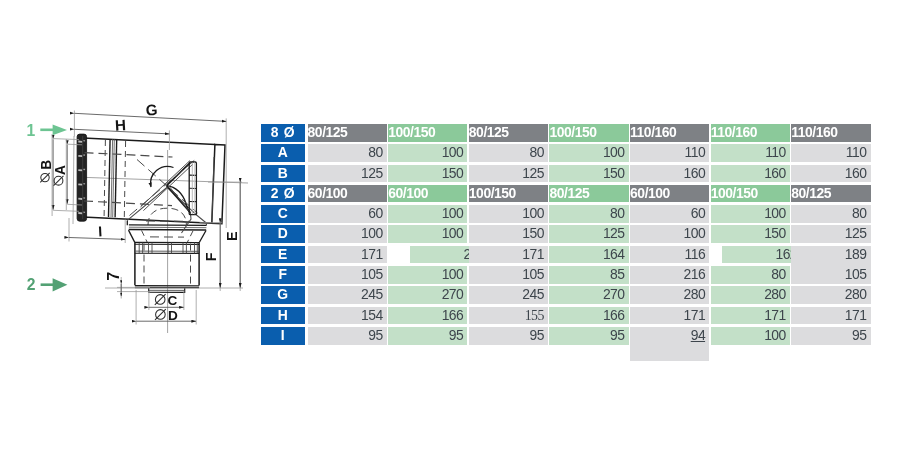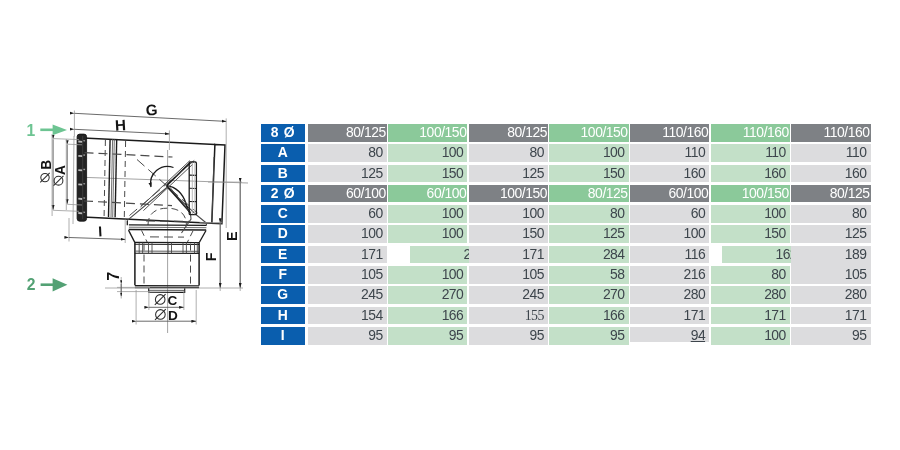--- a/index.html
+++ b/index.html
@@ -6,21 +6,21 @@
   body{width:900px;height:450px;background:#ffffff;font-family:"Liberation Sans",sans-serif;overflow:hidden;position:relative;}
   #page{position:relative;width:900px;height:450px;}
   
   #drawing{position:absolute;left:0;top:0;}
   #spec-table{position:absolute;left:0;top:0;width:900px;height:450px;}
   #spec-table .cell{position:absolute;box-sizing:border-box;font-size:13.9px;overflow:hidden;white-space:nowrap;}
   .lbl{background:#0a5eae;color:#ffffff;font-weight:700;text-align:center;letter-spacing:.7px;}
   .val{text-align:right;padding-right:4.2px;color:#3d454c;letter-spacing:-0.55px;}
   .vgray{background:#dcdcde;}
   .vgreen{background:#c3e0c8;}
-  .hdr{font-weight:400;color:#ffffff;text-align:right;padding-right:1px;letter-spacing:-0.45px;}
+  .hdr{font-weight:700;color:#ffffff;text-align:left;padding-right:1px;letter-spacing:-0.45px;}
   .hgray{background:#7e8185;}
   .hgreen{background:#8bc99a;}
 </style>
 </head>
 <body>
 
 <div id="page">
   <svg id="drawing" width="900" height="450" viewBox="0 0 900 450">
     <defs>
       <marker id="ar" markerWidth="5" markerHeight="3.4" refX="4.6" refY="1.7" orient="auto" markerUnits="userSpaceOnUse">
@@ -225,29 +225,29 @@
       <div class="cell val vgreen" style="left: 388.22px; top: 225.4px; width: 79.2px; height: 17.7px; line-height: 17.7px;">100</div>
       <div class="cell val vgray" style="left: 468.84px; top: 225.4px; width: 79.2px; height: 17.7px; line-height: 17.7px;">150</div>
       <div class="cell val vgreen" style="left: 549.46px; top: 225.4px; width: 79.2px; height: 17.7px; line-height: 17.7px;">125</div>
       <div class="cell val vgray" style="left: 630.08px; top: 225.4px; width: 79.2px; height: 17.7px; line-height: 17.7px;">100</div>
       <div class="cell val vgreen" style="left: 710.7px; top: 225.4px; width: 79.2px; height: 17.7px; line-height: 17.7px;">150</div>
       <div class="cell val vgray" style="left: 791.32px; top: 225.4px; width: 79.2px; height: 17.7px; line-height: 17.7px;">125</div>
       <div class="cell lbl" style="left: 261px; top: 245.7px; width: 44px; height: 17.7px; line-height: 17.7px;">E</div>
       <div class="cell val vgray" style="left: 307.6px; top: 245.7px; width: 79.2px; height: 17.7px; line-height: 17.7px;">171</div>
       <div class="cell val vgreen" style="left: 410px; top: 245.7px; width: 79.2px; height: 17.7px; line-height: 17.7px;">209</div>
       <div class="cell val vgray" style="left: 468.84px; top: 245.7px; width: 79.2px; height: 17.7px; line-height: 17.7px;">171</div>
-      <div class="cell val vgreen" style="left: 549.46px; top: 245.7px; width: 79.2px; height: 17.7px; line-height: 17.7px;">284</div>
+      <div class="cell val vgreen" style="left: 549.46px; top: 245.7px; width: 79.2px; height: 17.7px; line-height: 17.7px;">164</div>
       <div class="cell val vgray" style="left: 630.08px; top: 245.7px; width: 79.2px; height: 17.7px; line-height: 17.7px;">116</div>
       <div class="cell val vgreen" style="left: 722px; top: 245.7px; width: 79.2px; height: 17.7px; line-height: 17.7px;">162</div>
       <div class="cell val vgray" style="left: 791.32px; top: 245.7px; width: 79.2px; height: 35px; line-height: 17.7px;">189</div>
       <div class="cell lbl" style="left: 261px; top: 266px; width: 44px; height: 17.7px; line-height: 17.7px;">F</div>
       <div class="cell val vgray" style="left: 307.6px; top: 266px; width: 79.2px; height: 17.7px; line-height: 17.7px;">105</div>
       <div class="cell val vgreen" style="left: 388.22px; top: 266px; width: 79.2px; height: 17.7px; line-height: 17.7px;">100</div>
       <div class="cell val vgray" style="left: 468.84px; top: 266px; width: 79.2px; height: 17.7px; line-height: 17.7px;">105</div>
-      <div class="cell val vgreen" style="left: 549.46px; top: 266px; width: 79.2px; height: 17.7px; line-height: 17.7px;">58</div>
+      <div class="cell val vgreen" style="left: 549.46px; top: 266px; width: 79.2px; height: 17.7px; line-height: 17.7px;">85</div>
       <div class="cell val vgray" style="left: 630.08px; top: 266px; width: 79.2px; height: 17.7px; line-height: 17.7px;">216</div>
       <div class="cell val vgreen" style="left: 710.7px; top: 266px; width: 79.2px; height: 17.7px; line-height: 17.7px;">80</div>
       <div class="cell val vgray" style="left: 791.32px; top: 266px; width: 79.2px; height: 17.7px; line-height: 17.7px;">105</div>
       <div class="cell lbl" style="left: 261px; top: 286.3px; width: 44px; height: 17.7px; line-height: 17.7px;">G</div>
       <div class="cell val vgray" style="left: 307.6px; top: 286.3px; width: 79.2px; height: 17.7px; line-height: 17.7px;">245</div>
       <div class="cell val vgreen" style="left: 388.22px; top: 286.3px; width: 79.2px; height: 17.7px; line-height: 17.7px;">270</div>
       <div class="cell val vgray" style="left: 468.84px; top: 286.3px; width: 79.2px; height: 17.7px; line-height: 17.7px;">245</div>
       <div class="cell val vgreen" style="left: 549.46px; top: 286.3px; width: 79.2px; height: 17.7px; line-height: 17.7px;">270</div>
       <div class="cell val vgray" style="left: 630.08px; top: 286.3px; width: 79.2px; height: 17.7px; line-height: 17.7px;">280</div>
       <div class="cell val vgreen" style="left: 710.7px; top: 286.3px; width: 79.2px; height: 17.7px; line-height: 17.7px;">280</div>
@@ -258,17 +258,17 @@
       <div class="cell val vgray" style="left: 468.84px; top: 306.6px; width: 79.2px; height: 17.7px; line-height: 17.7px; font-family: Liberation Serif, serif;">155</div>
       <div class="cell val vgreen" style="left: 549.46px; top: 306.6px; width: 79.2px; height: 17.7px; line-height: 17.7px;">166</div>
       <div class="cell val vgray" style="left: 630.08px; top: 306.6px; width: 79.2px; height: 17.7px; line-height: 17.7px;">171</div>
       <div class="cell val vgreen" style="left: 710.7px; top: 306.6px; width: 79.2px; height: 17.7px; line-height: 17.7px;">171</div>
       <div class="cell val vgray" style="left: 791.32px; top: 306.6px; width: 79.2px; height: 17.7px; line-height: 17.7px;">171</div>
       <div class="cell lbl" style="left: 261px; top: 326.9px; width: 44px; height: 17.7px; line-height: 17.7px;">I</div>
       <div class="cell val vgray" style="left: 307.6px; top: 326.9px; width: 79.2px; height: 17.7px; line-height: 17.7px;">95</div>
       <div class="cell val vgreen" style="left: 388.22px; top: 326.9px; width: 79.2px; height: 17.7px; line-height: 17.7px;">95</div>
       <div class="cell val vgray" style="left: 468.84px; top: 326.9px; width: 79.2px; height: 17.7px; line-height: 17.7px;">95</div>
       <div class="cell val vgreen" style="left: 549.46px; top: 326.9px; width: 79.2px; height: 17.7px; line-height: 17.7px;">95</div>
-      <div class="cell val vgray" style="left: 630.08px; top: 326.9px; width: 79.2px; height: 15px; line-height: 17.7px; text-decoration: underline;">94</div>
+      <div class="cell val vgray" style="left: 630.08px; top: 326.9px; width: 79.2px; height: 34px; line-height: 17.7px; text-decoration: underline;">94</div>
       <div class="cell val vgreen" style="left: 710.7px; top: 326.9px; width: 79.2px; height: 17.7px; line-height: 17.7px;">100</div>
       <div class="cell val vgray" style="left: 791.32px; top: 326.9px; width: 79.2px; height: 17.7px; line-height: 17.7px;">95</div>
     </div>
 </div>
 
 </body></html>

